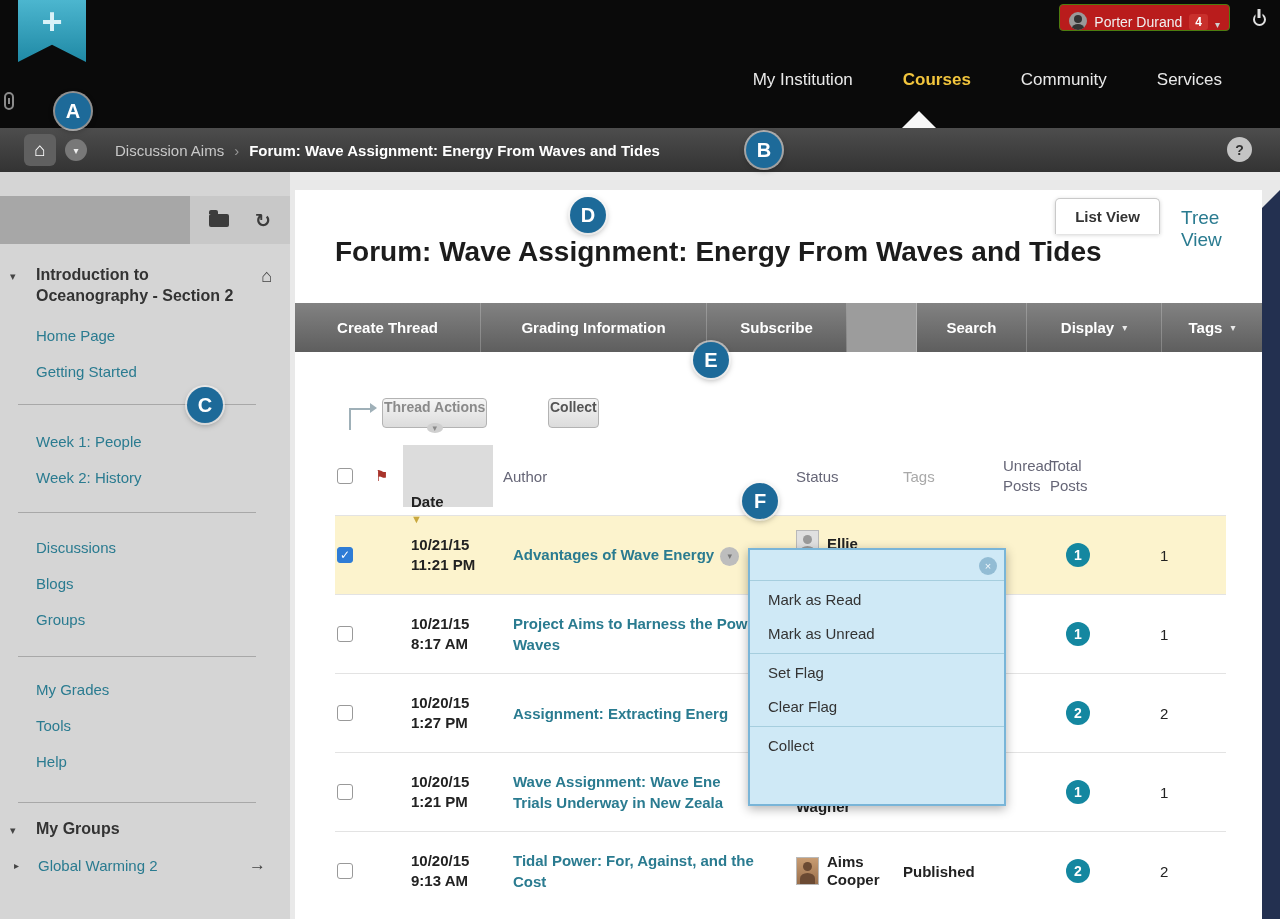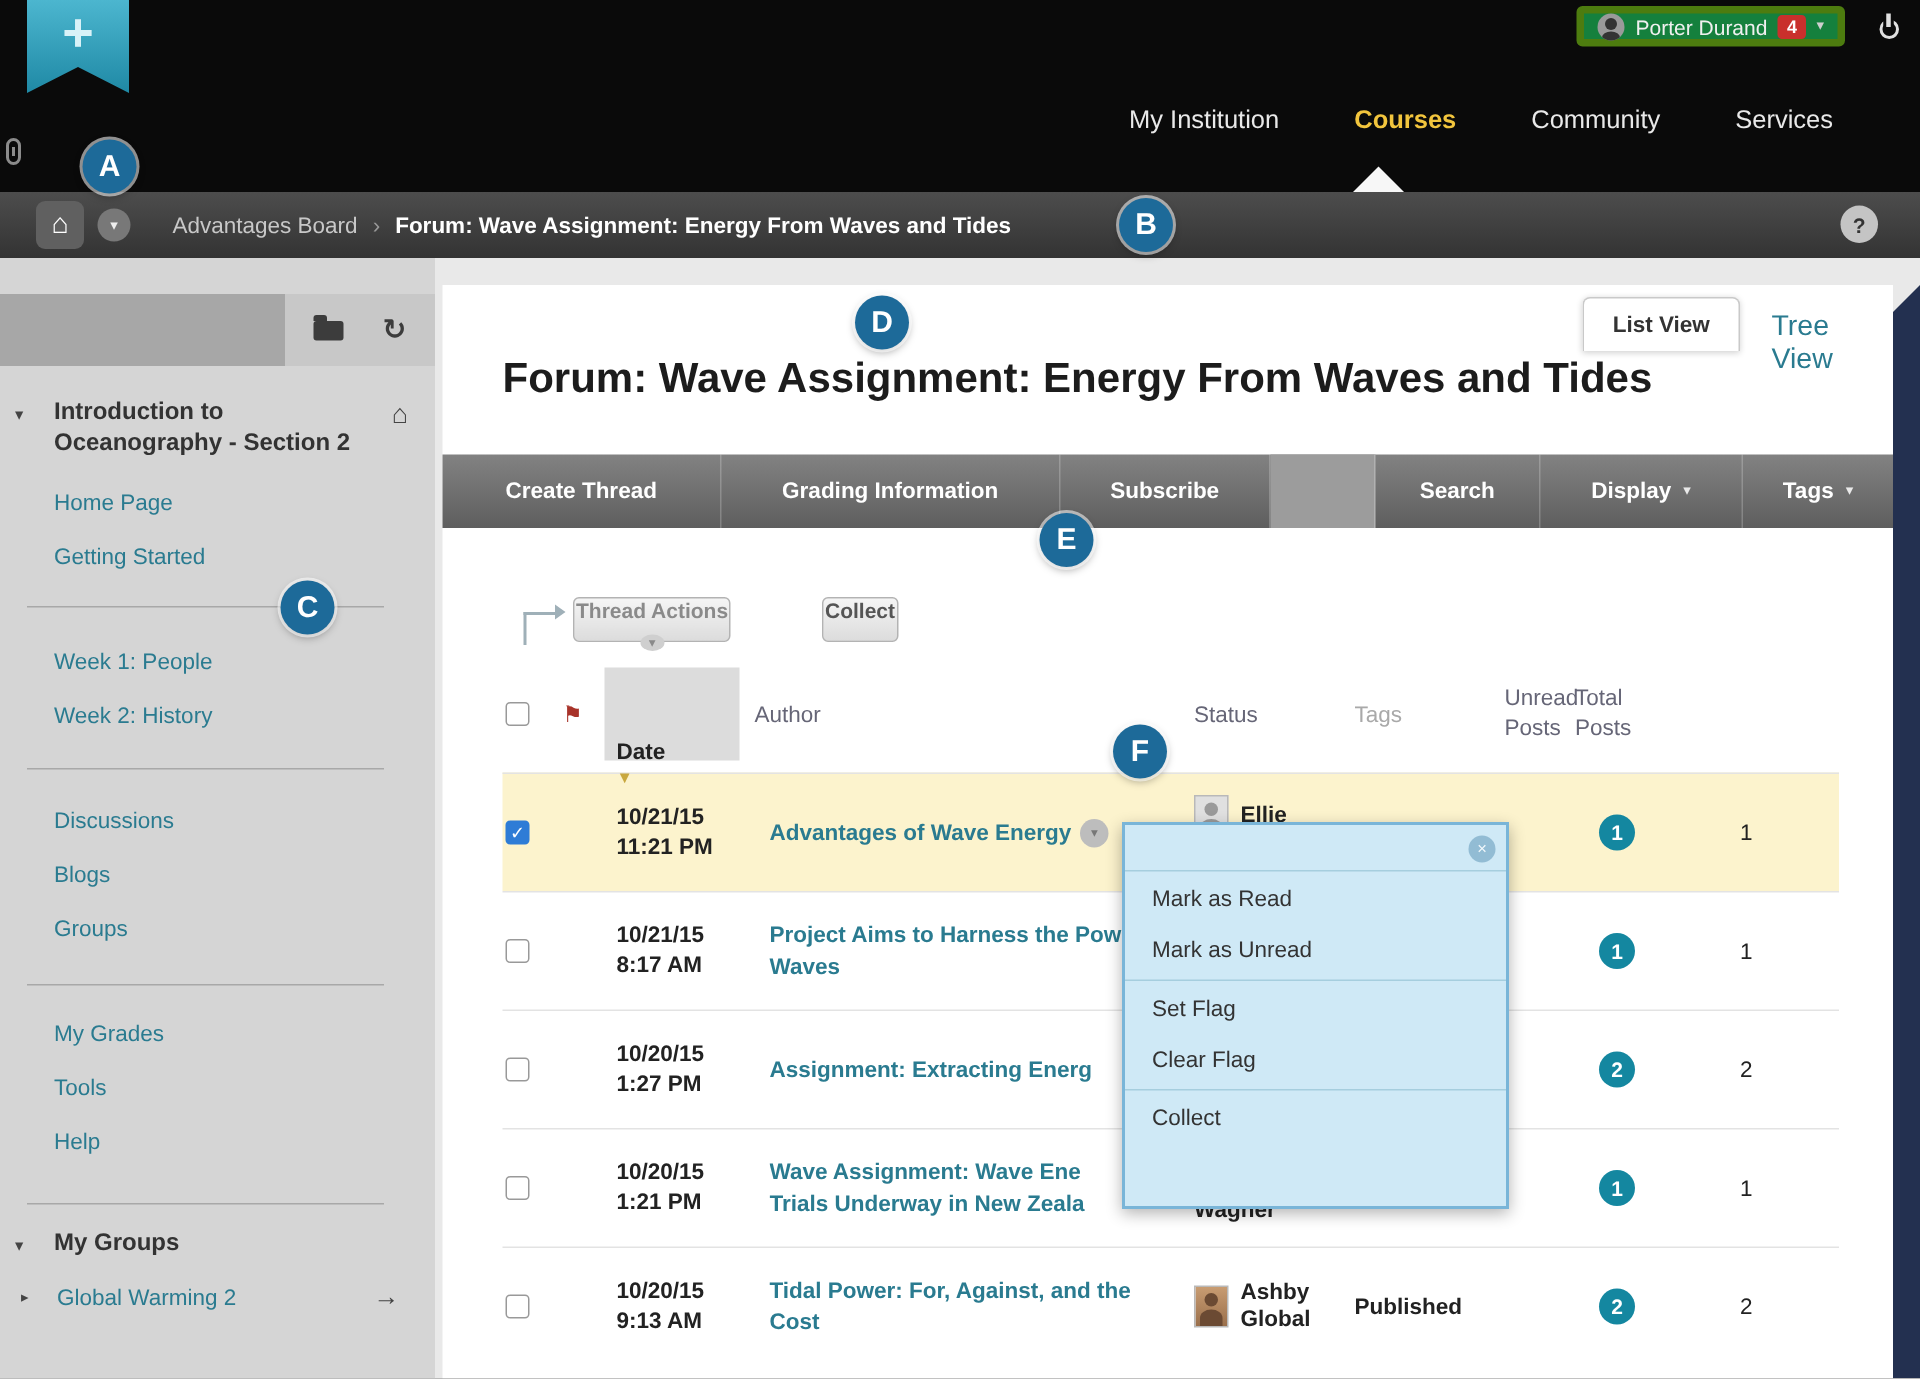--- a/index.html
+++ b/index.html
@@ -13,22 +13,22 @@
   .plus-tab {
     position: absolute; left: 18px; top: 0; width: 68px; height: 62px;
     background: linear-gradient(180deg, #4cb6cf, #1f89a5);
     clip-path: polygon(0 0, 100% 0, 100% 100%, 50% 72%, 0 100%);
     display: flex; justify-content: center;
   }
   .plus-tab span { color: #d9f2f8; font-size: 36px; font-weight: bold; line-height: 44px; }
   .chain-icon { position: absolute; left: 4px; top: 92px; width: 10px; height: 18px; border: 2px solid #8b8b8b; border-radius: 5px; }
   .chain-icon::after { content: ''; position: absolute; left: 2px; top: 4px; width: 2px; height: 6px; background: #8b8b8b; }
   .user-chip {
-    position: absolute; right: 50px; top: 4px; height: 27px; background: #15803d;
-    border: 5px solid #4d7c0f; border-radius: 4px; display: flex; align-items: center;
+    position: absolute; right: 50px; top: 4px; height: 27px; background: #b91c1c;
+    border: 1px solid #4d7c0f; border-radius: 4px; display: flex; align-items: flex-end;
     gap: 7px; padding: 0 9px; color: #f0f0f0; font-size: 14px;
   }
   .chip-avatar { width: 18px; height: 18px; border-radius: 50%; background: #9a9a9a; position: relative; overflow: hidden; }
   .chip-avatar::before { content: ''; position: absolute; left: 5px; top: 3px; width: 8px; height: 8px; border-radius: 50%; background: #333; }
   .chip-avatar::after { content: ''; position: absolute; left: 3px; top: 12px; width: 12px; height: 8px; border-radius: 50% 50% 0 0; background: #333; }
   .chip-badge { background: #c9302c; color: #fff; font-weight: bold; font-size: 12px; border-radius: 3px; padding: 1px 6px; }
   .chip-caret { color: #cfcfcf; font-size: 10px; }
   .power-btn { position: absolute; right: 10px; top: 8px; width: 22px; height: 22px; display: flex; align-items: center; justify-content: center; }
   .power-ring { width: 13px; height: 13px; border: 2px solid #e0e0e0; border-radius: 50%; position: relative; }
   .power-ring::after { content: ''; position: absolute; left: 50%; top: -6px; transform: translateX(-50%); width: 3px; height: 9px; background: #e0e0e0; box-shadow: 0 0 0 2px #0a0a0a; }
@@ -178,21 +178,21 @@
   </div>
 
   <div class="crumb-bar">
     <div class="home-btn">
         <span>⌂</span>
       </div>
     <div class="crumb-chev-btn">
         <span>▾</span>
       </div>
     <div class="crumb-text">
-      <span class="crumb-parent">Advantages Board</span>
+      <span class="crumb-parent">Discussion Aims</span>
       <span class="crumb-sep">›</span>
       <span class="crumb-current">Forum: Wave Assignment: Energy From Waves and Tides</span>
     </div>
   </div>
   <div class="help-btn">?</div>
 
   <div class="page">
 
     <div class="sidebar">
       <div class="side-head-dark"></div>
@@ -363,21 +363,21 @@
           <span></span>
           <div class="cell-date">
             <div>10/20/15</div>
             <div>9:13 AM</div>
           </div>
           <div class="cell-thread">
             <span>Tidal Power: For, Against, and the Cost</span>
           </div>
           <div class="cell-author">
             <span class="avatar photo"></span>
-            <span>Ashby Global</span>
+            <span>Aims Cooper</span>
           </div>
           <span class="cell-status">Published</span>
           <span></span>
           <span class="badge">2</span>
           <span class="cell-total">2</span>
         </div>
       </div>
 
       <div class="ctx">
         <div class="ctx-close">×</div>

